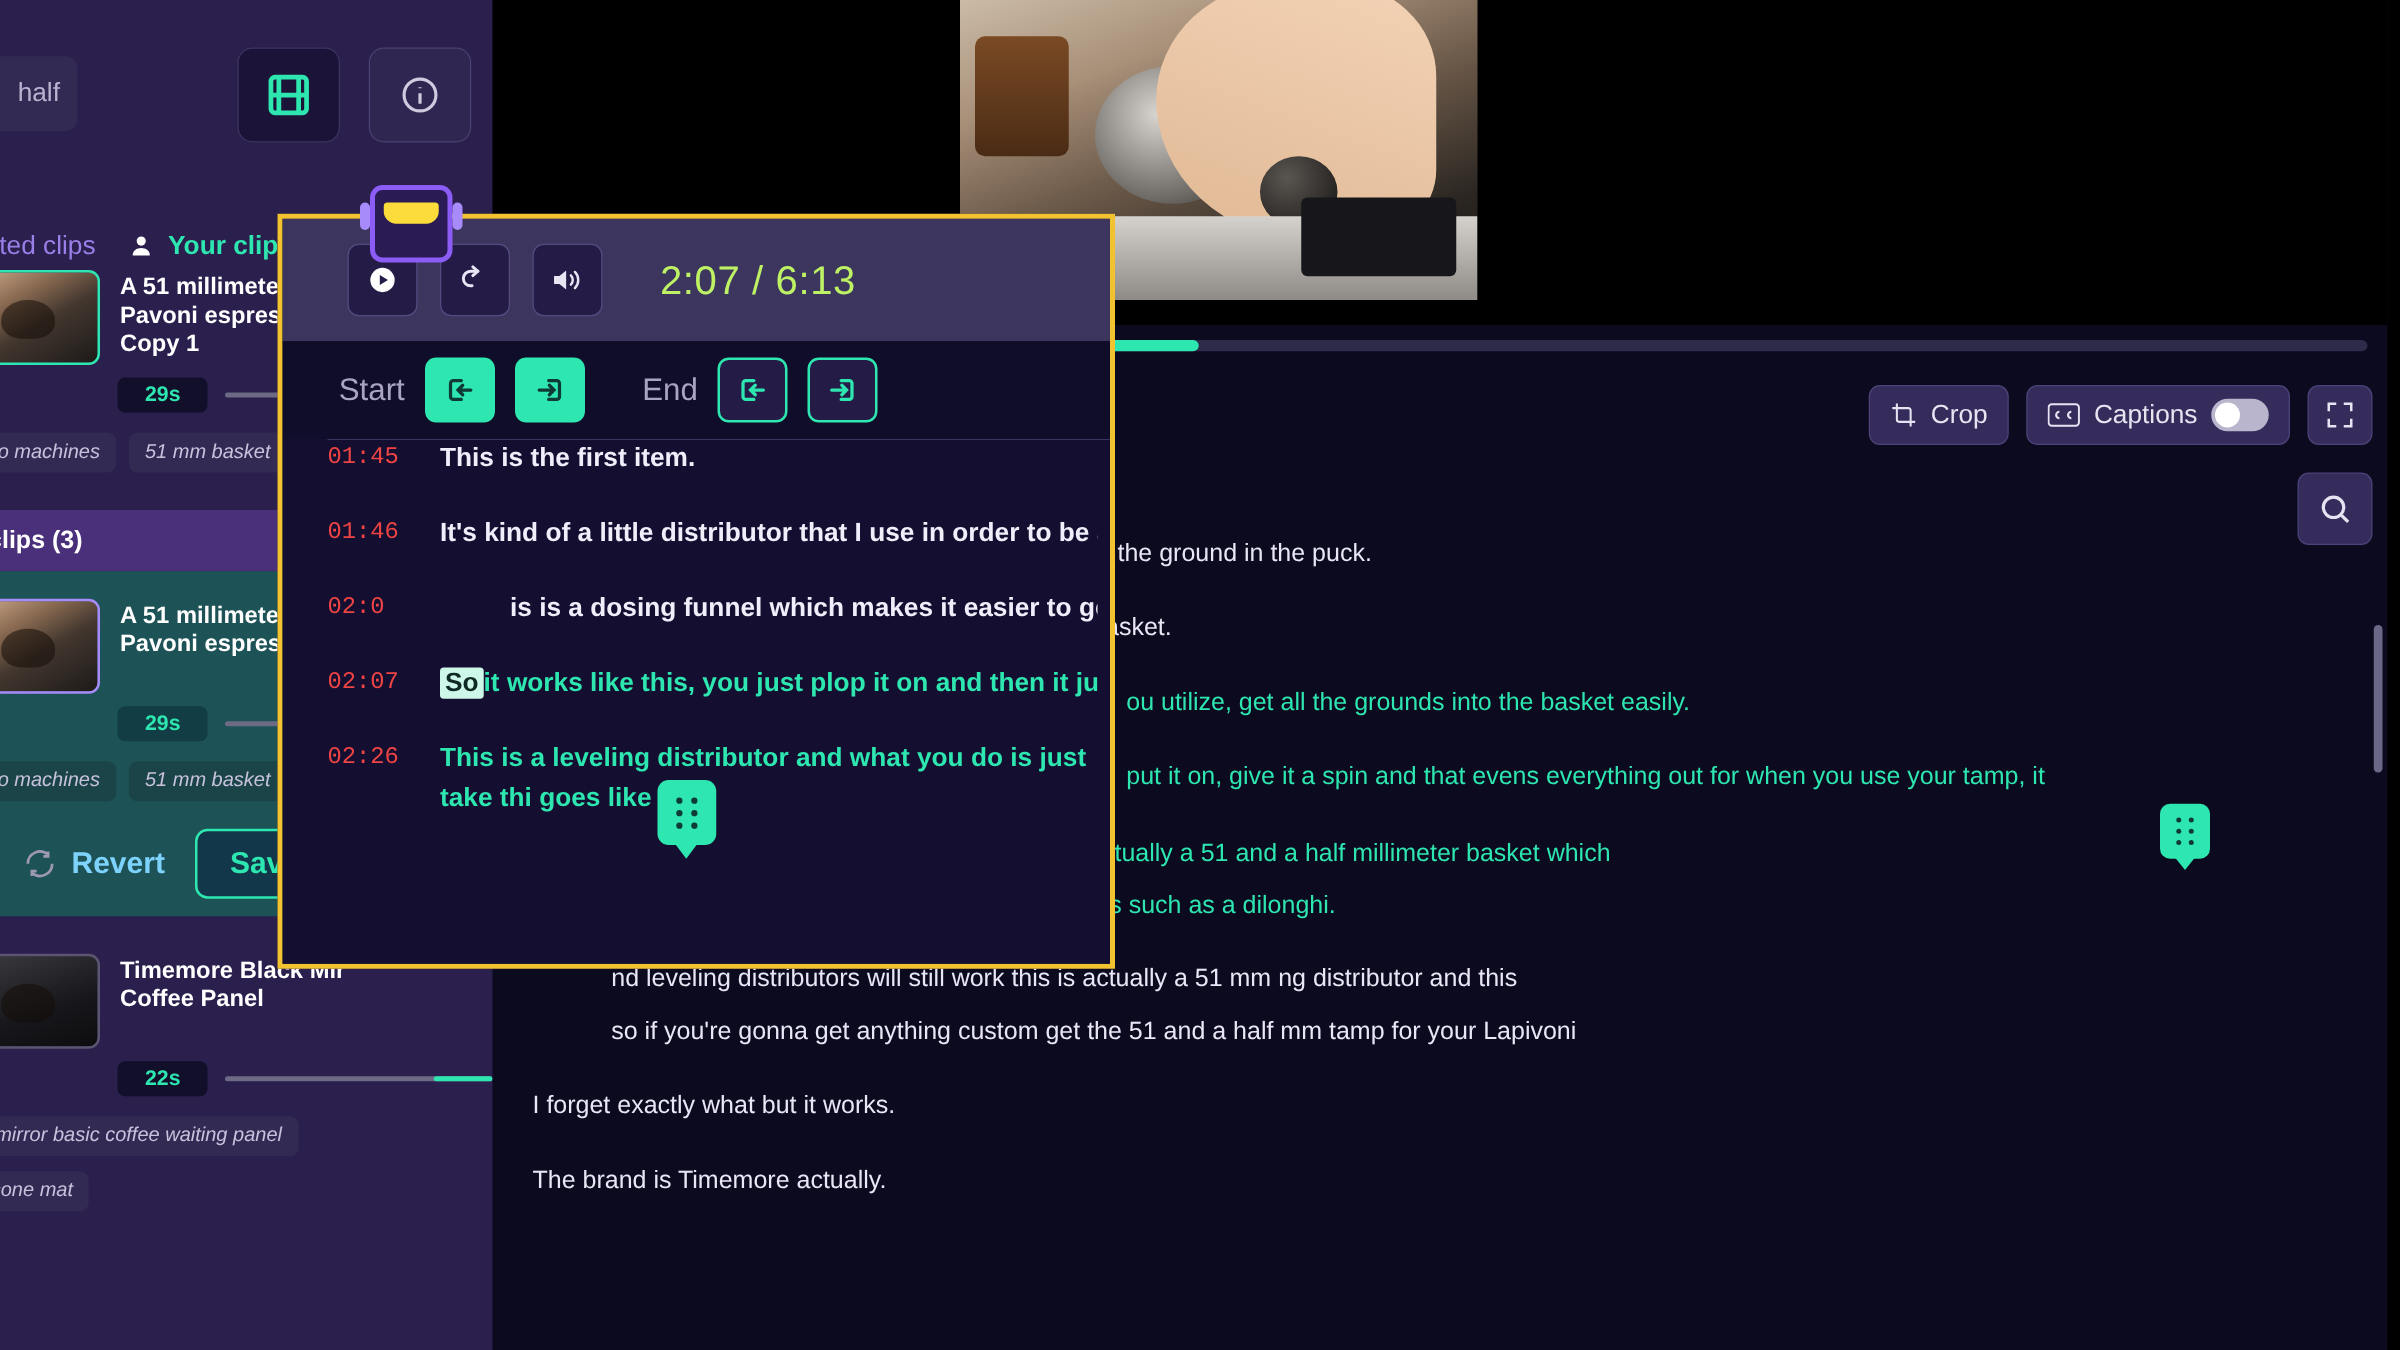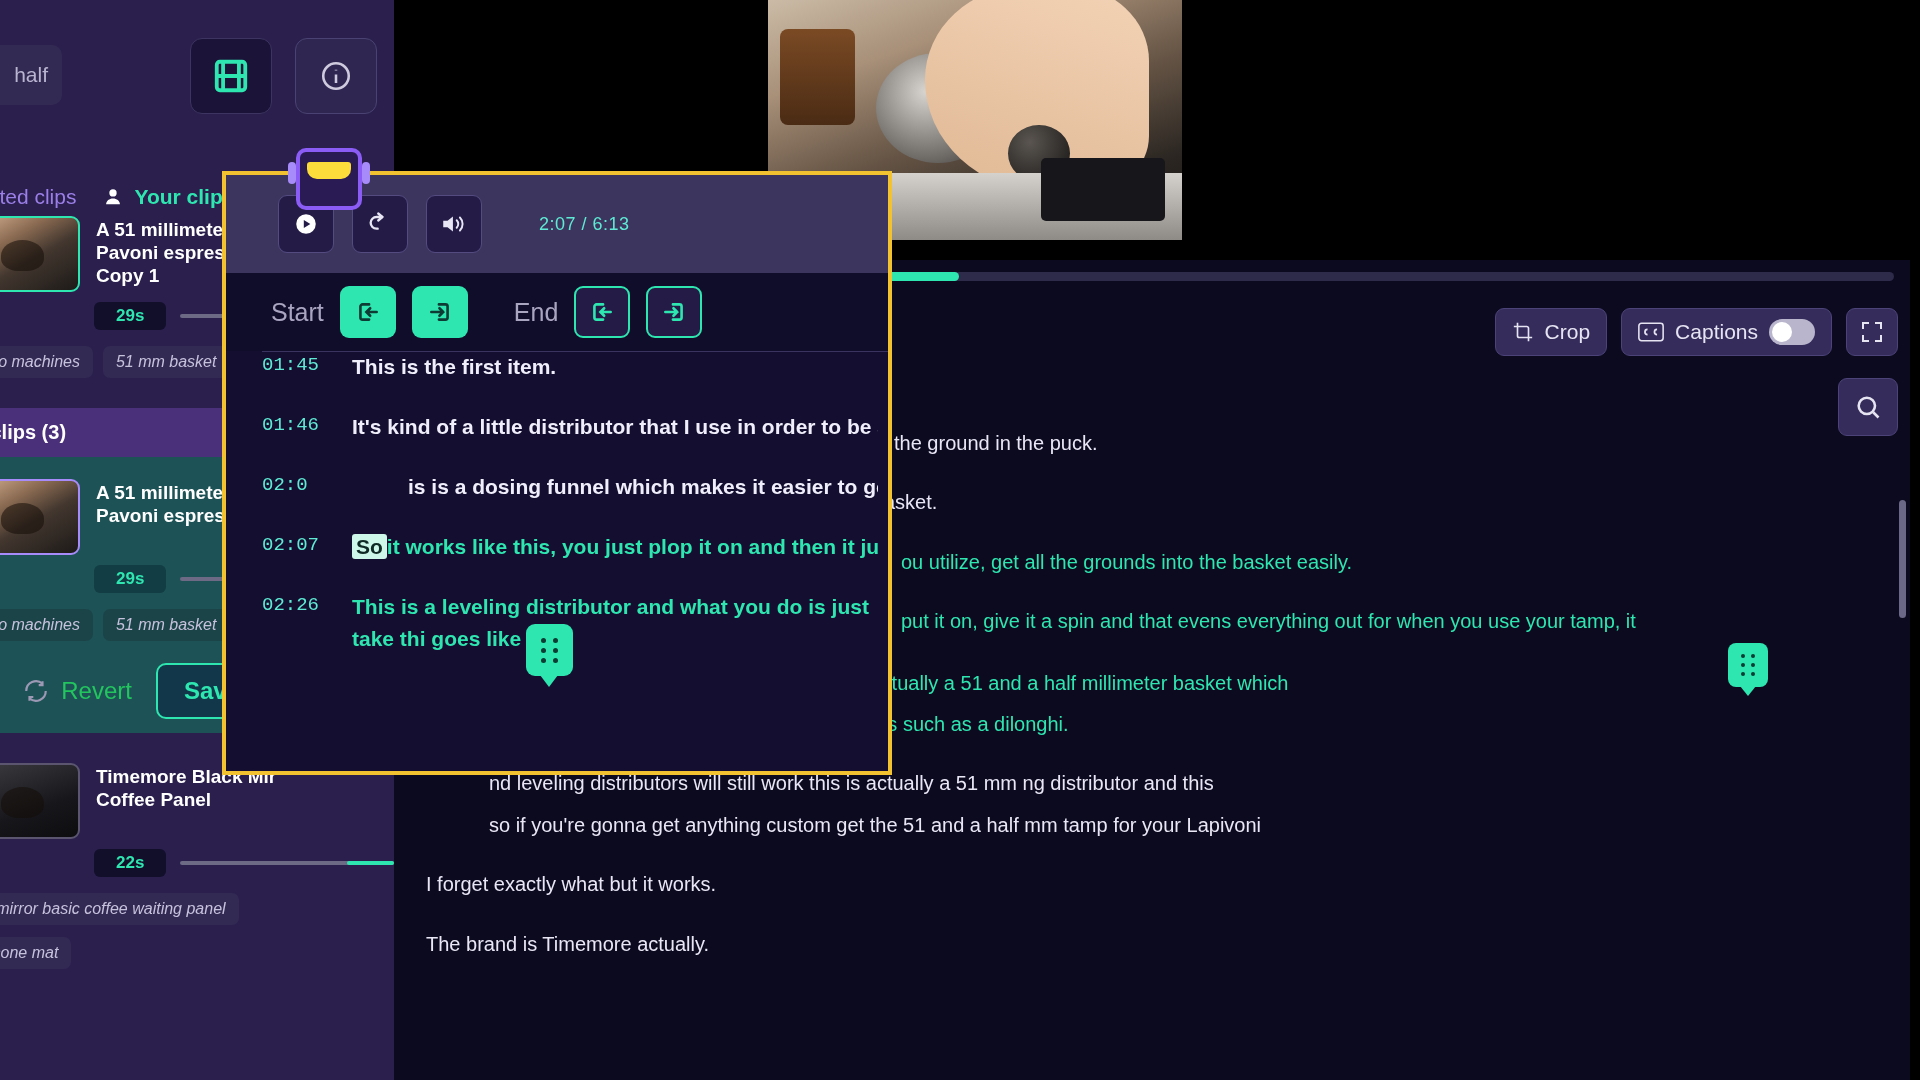--- a/index.html
+++ b/index.html
@@ -82,21 +82,21 @@
     background: #332a54; border-radius: 7px; color: #c7c2dc; font-size: 16px;
     font-style: italic; padding: 7px 13px; white-space: nowrap;
   }
   .tag.teal { background: #1b4449; }
   .sec-header {
     background: #4a2f7a; color: #fff; font-size: 20px; font-weight: 700;
     padding: 13px 0 13px 0; margin-top: 16px;
   }
   .sec-header span { margin-left: -64px; }
   .act-row { display: flex; align-items: center; justify-content: flex-end; gap: 0; margin-top: 22px; padding-right: 126px; }
-  .revert-btn { display: flex; align-items: center; gap: 12px; color: #22c55e; font-size: 24px; font-weight: 400; }
+  .revert-btn { display: flex; align-items: center; gap: 12px; color: #7dd3fc; font-size: 24px; font-weight: 700; }
   .save-btn {
     background: #12374a; border: 2px solid #2ee6b0; border-radius: 10px;
     color: #2ee6b0; font-size: 24px; font-weight: 700; padding: 12px 26px; margin-left: 24px;
   }
 
   
   .main { position: absolute; left: 384px; top: 0; width: 1526px; height: 1080px; background: #0b0a1f; }
   .video-stage { position: absolute; left: 0; top: 0; width: 1526px; height: 260px; background: #000; }
   .video-frame {
     position: absolute; left: 384px; top: 0; width: 414px; height: 240px;
@@ -164,35 +164,35 @@
     position: absolute; left: 222px; top: 171px; width: 670px; height: 604px;
     border: 4px solid #f2c230; background: #0f0c28; overflow: hidden; z-index: 20;
   }
   .modal-top {
     height: 98px; background: #3c355e; display: flex; align-items: center; padding-left: 52px; gap: 18px;
   }
   .ctrl-btn {
     width: 56px; height: 58px; background: #241c47; border: 1px solid #544b80;
     border-radius: 9px; display: flex; align-items: center; justify-content: center;
   }
-  .time-label { color: #5eead4; font-size: 18px; margin-left: 39px; letter-spacing: .5px; }
+  .time-label { color: #bef264; font-size: 32px; margin-left: 28px; letter-spacing: .5px; }
 
   .modal-se {
     height: 78px; background: #100d2a; display: flex; align-items: center; padding-left: 45px; gap: 16px;
   }
   .se-label { color: #a9a4c0; font-size: 25px; font-weight: 400; }
   .se-btn { width: 56px; height: 52px; border-radius: 9px; display:flex; align-items:center; justify-content:center; }
   .se-btn.filled { background: #2ee6b0; }
   .se-btn.outline { background: #241c47; border: 2px solid #2ee6b0; }
 
   .modal-list { position: relative; height: 428px; background: #140f30; overflow: hidden; }
   .list-divider { position:absolute; left: 36px; right: 0; top: 0; height: 1px; background: #3a3360; }
   .m-line { display: flex; gap: 14px; padding: 0 10px 0 36px; margin-bottom: 28px; }
   .m-line:first-of-type { margin-top: 28px; }
-  .m-ts { color: #5eead4; font-size: 19px; font-family: "Liberation Mono", monospace; min-width: 76px; padding-top: 3px; }
+  .m-ts { color: #ef4444; font-size: 19px; font-family: "Liberation Mono", monospace; min-width: 76px; padding-top: 3px; }
   .m-txt { color: #f1eefb; font-size: 21px; font-weight: 700; line-height: 1.52; }
   .m-txt.green { color: #2ee6b0; }
   .hl-word { background: #cdf7e8; color: #0f2a24; padding: 1px 4px; border-radius: 3px; font-weight: 700; }
 
   .modal-drag {
     position: absolute; left: 300px; top: 449px; width: 47px; height: 52px;
     background: #2ee6b0; border-radius: 9px; z-index: 25;
     display: grid; grid-template-columns: 1fr 1fr; grid-template-rows: 1fr 1fr 1fr;
     place-items: center; padding: 11px 12px;
   }

